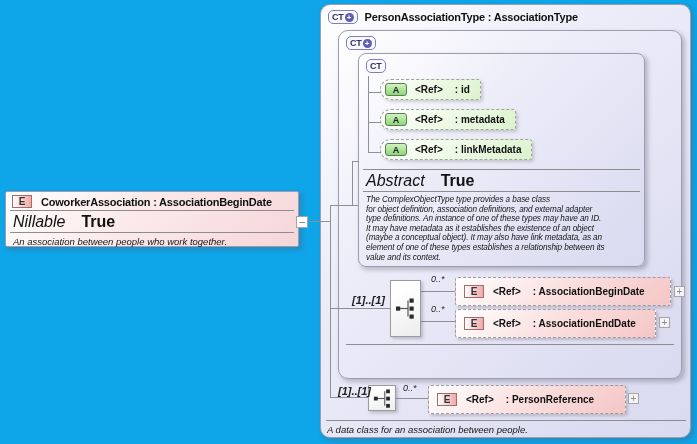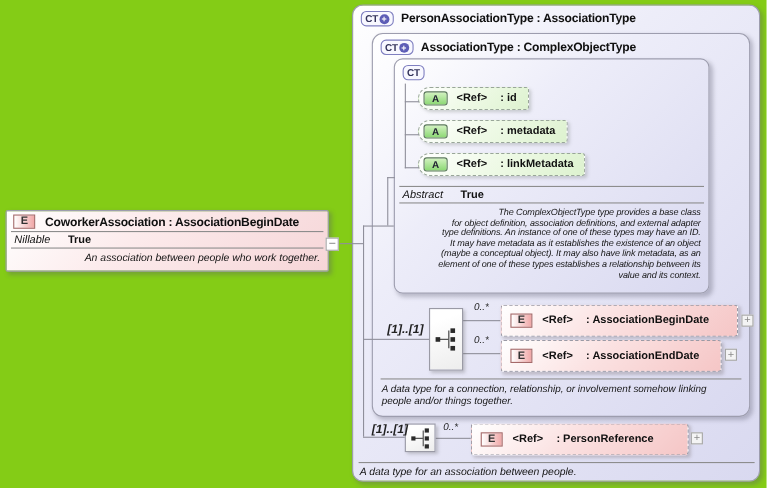--- a/index.html
+++ b/index.html
@@ -1,19 +1,19 @@
 <!DOCTYPE html>
 <html><head>
 <meta charset="utf-8">
 <style>
   * { margin:0; padding:0; box-sizing:border-box; }
   html,body { background:#fff; }
   #stage {
     position:relative; width:697px; height:444px; overflow:hidden;
-    background:#84cc16; font-family:"Liberation Sans", sans-serif; color:#111;
+    background:#0ea5e9; font-family:"Liberation Sans", sans-serif; color:#111;
   }
   .box {
     position:absolute; border:1px solid #9d9dae; border-radius:10px;
     box-shadow:2.5px 2.5px 4px rgba(90,90,110,.35);
   }
   .lavender { background:linear-gradient(135deg,#ffffff 0%,#ededf9 35%,#d9d9f0 100%); }
   .pinkbox  { background:linear-gradient(135deg,#ffffff 0%,#fcebec 40%,#f6d6d8 100%); border-radius:2px; }
   .hdr { display:flex; align-items:center; gap:7px; padding:5px 7px 3px; font-weight:700;
          font-size:11px; letter-spacing:-0.2px; color:#101010; white-space:nowrap; }
   .ct { display:inline-flex; align-items:center; justify-content:center; gap:1px; height:14px;
@@ -22,24 +22,24 @@
   .ct-plus { display:inline-block; width:9px; height:9px; border-radius:50%; background:#5d5db6;
         color:#fff; font-size:8px; line-height:9px; font-weight:700; text-align:center; }
   .eicon { display:inline-flex; align-items:center; justify-content:center; width:20px; height:13px;
         border:1px solid #a56a6a; background:linear-gradient(to right,#ffffff,#f0a8a8);
         font-size:10px; font-weight:700; color:#333; flex:0 0 auto; }
   .aicon { display:inline-flex; align-items:center; justify-content:center; width:22px; height:13px;
         border:1px solid #5c7a5c; border-radius:3px;
         background:linear-gradient(to bottom,#d2f2c0,#8cd874);
         font-size:9px; font-weight:700; color:#223; flex:0 0 auto; }
   .sepline { border-top:1px solid #8d8d8d; margin:0 4px; }
-  .prop-row { display:flex; align-items:center; padding:2px 7px 1px; font-size:10px; }
+  .prop-row { display:flex; align-items:center; padding:2px 7px 1px; font-size:16px; }
   .prop-label { font-style:italic; margin-right:16px; }
   .prop-value { font-weight:700; }
-  .note { font-style:italic; font-size:9.5px; padding:3px 7px; color:#151515; white-space:pre-line;text-align:right; }
+  .note { font-style:italic; font-size:9.5px; padding:3px 7px; color:#151515; white-space:pre-line; }
   .attr { display:flex; align-items:center; height:21px; width:max-content;
         margin:0 0 9px 21px; padding:0 10px 0 4px;
         border:1px dashed #99a699; border-radius:11px 3px 3px 11px / 50% 3px 3px 50%;
         background:linear-gradient(135deg,#ffffff 0%,#effae7 45%,#ddf2cf 100%);
         box-shadow:2px 2px 3px rgba(90,100,90,.25); font-size:10px; font-weight:700; }
   .attr .aicon { margin-right:8px; }
   .refspan { margin-right:12px; }
   .node { position:absolute; display:flex; align-items:center; padding:0 8px;
         border:1px dashed #9a9aa5; border-radius:3px;
         background:linear-gradient(135deg,#ffffff 0%,#fbe2e2 45%,#f5c6c6 100%);
@@ -72,21 +72,20 @@
       <span>PersonAssociationType : AssociationType</span>
     </div>
   </div>
 
   <div class="box lavender" style="left:338px; top:30px; width:344px; height:349px;">
     <div class="hdr">
       <span class="ct">
         <span>CT</span>
         <span class="ct-plus">+</span>
       </span>
-      <span>AssociationType : ComplexObjectType</span>
     </div>
   </div>
 
   <div class="box lavender" style="left:358px; top:53px; width:287px; height:214px; border-radius:8px;">
     <div class="hdr" style="padding-bottom:6px;">
       <span class="ct">
         <span>CT</span>
       </span>
     </div>
     <div class="attr">
@@ -194,19 +193,17 @@
   <div class="btn expand-btn" style="left:659px; top:317px;">+</div>
 
   <div class="node" style="left:428px; top:385px; width:198px; height:29px;">
     <span class="eicon">E</span>
     <span class="refspan">&lt;Ref&gt;</span>
     <span>: PersonReference</span>
   </div>
   <div class="btn expand-btn" style="left:628px; top:393px;">+</div>
 
   <div class="hline" style="left:346px; top:344px; width:328px; background:#8d8d8d;"></div>
-  <div class="bottom-note" style="left:347px; top:348px; width:326px; font-size:9px; line-height:10.5px;">A data type for a connection, relationship, or involvement somehow linking
-people and/or things together.</div>
 
   <div class="hline" style="left:326px; top:420px; width:360px; background:#8d8d8d;"></div>
-  <div class="bottom-note" style="left:327px; top:424px; width:356px; font-size:9.5px;">A data type for an association between people.</div>
+  <div class="bottom-note" style="left:327px; top:424px; width:356px; font-size:9.5px;">A data class for an association between people.</div>
 
 </div>
 
 </body></html>

